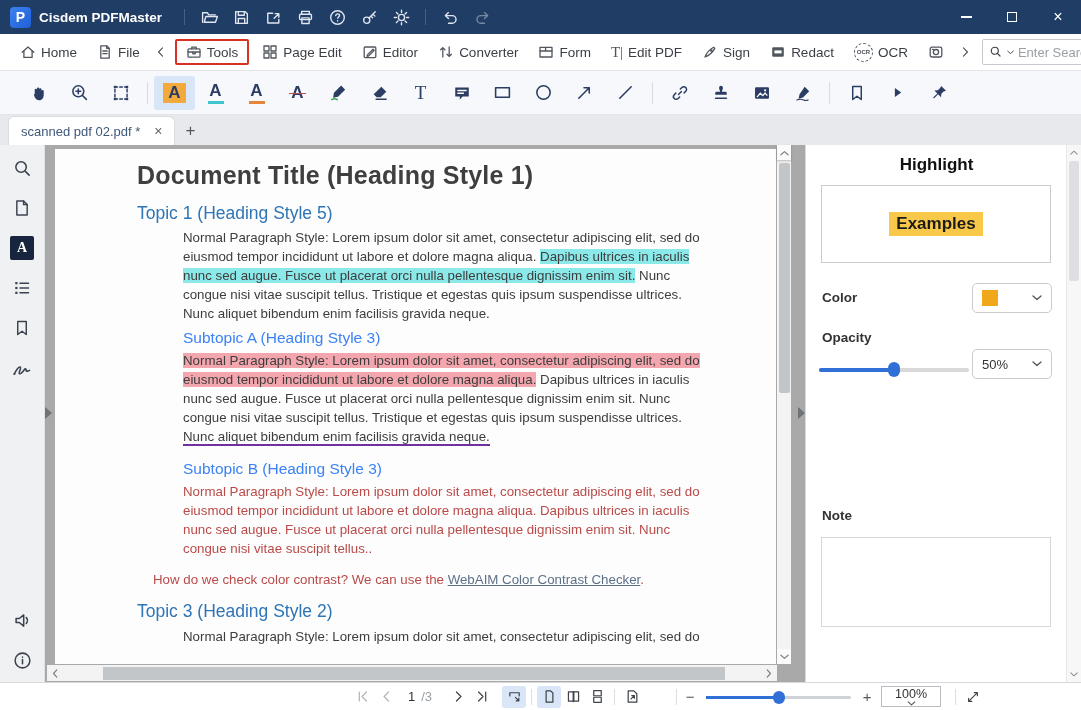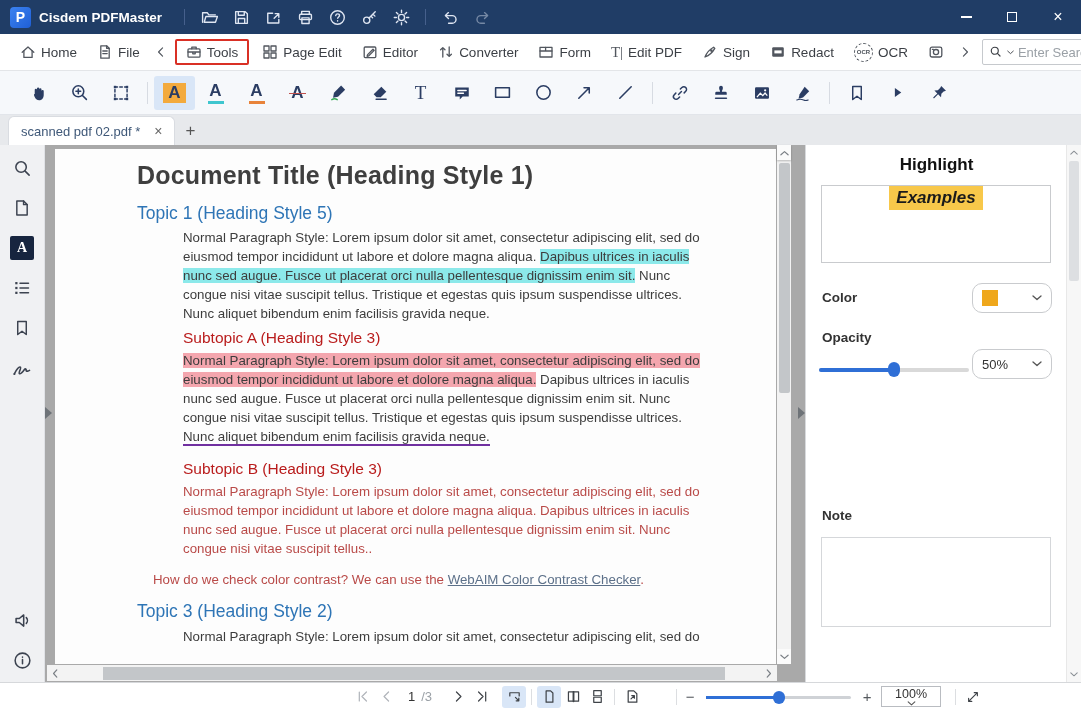--- a/index.html
+++ b/index.html
@@ -57,21 +57,21 @@
   .sidebar { width:45px; background:#F0F1F3; border-right:1px solid #E0E2E6; display:flex; flex-direction:column; align-items:center; padding-top:11px; color:#3C4350; }
   .sb-ic { width:24px; height:24px; display:flex; align-items:center; justify-content:center; margin-bottom:16px; }
   .sb-ic.sel { background:#17253F; border-radius:2px; color:#fff; font-family:"Liberation Serif", serif; font-weight:bold; font-size:14px; }
   .sb-bottom { margin-top:auto; display:flex; flex-direction:column; align-items:center; padding-bottom:10px; }
 
   .docarea { position:relative; width:760px; background:#A9A9A9; }
   .page { position:absolute; left:10px; top:4px; width:721px; bottom:18px; background:#FDFDFD; overflow:hidden; }
   .page-inner { padding:10px 0 0 82px; width:650px; }
   .doc-title { font-size:25px; font-weight:700; color:#3F3F3F; text-align:left; width:560px; line-height:32px; letter-spacing:.2px; }
   .h2 { font-size:17.5px; color:#2E75B6; line-height:24px; margin-top:10px; font-weight:500; }
-  .h3 { font-size:15.5px; color:#b91c1c; line-height:21px; margin-top:12px; margin-left:46px; font-weight:400; }
+  .h3 { font-size:15.5px; color:#3b82f6; line-height:21px; margin-top:12px; margin-left:46px; font-weight:400; }
   .h3.first { margin-top:4px; }
   .bodyp { font-size:13.3px; color:#3D3D3D; line-height:19px; width:520px; margin-left:46px; margin-top:3px; }
   .seg-cyan { background:#8CE9EA; }
   .seg-pink { background:#F4A6AE; }
   .seg-purple { border-bottom:2px solid #7030A0; }
   .redp { color:#B94A48; }
   .contrast { margin-top:12px;margin-left:16px; }
   .doclink { color:#5C7089; text-decoration:underline; }
   .h2.t3 { margin-top:10px; }
 
@@ -82,26 +82,26 @@
   .hscroll { position:absolute; left:2px; right:28px; bottom:1px; height:16px; background:#F3F3F3; display:flex; align-items:center; }
   .hs-btn { width:16px; display:flex; align-items:center; justify-content:center; color:#7A7F85; }
   .hs-thumb { position:absolute; left:56px; right:52px; top:1.5px; height:13px; background:#C3C6C9; }
   .edge-handle { position:absolute; top:50%; margin-top:-7px; width:0; height:0; border-top:6px solid transparent; border-bottom:6px solid transparent; border-left:7px solid #6E7378; }
   .edge-left { left:0; }
   .edge-right { right:0; }
 
   
   .rightpanel { width:276px; background:#fff; border-left:1px solid #D8DADD; position:relative; color:#222; }
   .panel-title { position:absolute; top:10px; left:0; width:261px; text-align:center; font-size:17px; font-weight:bold; color:#111; }
-  .examples-box { position:absolute; left:15px; top:40px; width:230px; height:78px; border:1px solid #C9CBCE; display:flex; align-items:flex-start; justify-content:center;font-style:italic; }
+  .examples-box { position:absolute; left:15px; top:40px; width:230px; height:78px; border:1px solid #C9CBCE; display:flex; align-items:center; justify-content:center; }
   .examples-text { font-size:17px; font-weight:bold; color:#1A1A1A; background:#F8C84A; padding:2px 7px; }
   .row-label { position:absolute; left:16px; font-size:13.5px; font-weight:bold; color:#333; }
   .lbl-color { top:145px; }
   .lbl-opacity { top:185px; }
-  .dd { position:absolute; left:166px; width:80px; height:30px; border:1px solid #C9CBCE; border-radius:10px; display:flex; align-items:center; justify-content:space-between; padding:0 9px; font-size:13px; color:#333; }
+  .dd { position:absolute; left:166px; width:80px; height:30px; border:1px solid #C9CBCE; border-radius:5px; display:flex; align-items:center; justify-content:space-between; padding:0 9px; font-size:13px; color:#333; }
   .dd-color { top:138px; }
   .dd-opacity { top:204px; }
   .swatch { width:16px; height:16px; background:#EFA71B; }
   .chev { color:#555; }
   .slider { position:absolute; left:13px; top:217px; width:150px; height:14px; }
   .slider .track { position:absolute; top:6px; left:0; right:0; height:3.5px; background:#D9D9D9; border-radius:2px; }
   .slider .fill { position:absolute; top:6px; left:0; width:50%; height:3.5px; background:#2F6FD6; border-radius:2px; }
   .slider .thumb { position:absolute; top:0; left:50%; margin-left:-6px; width:12px; height:15px; border-radius:6px; background:#2F6FD6; }
   .default-btn { position:absolute; left:15px; top:300px; width:230px; height:29px; background:#fff; border:1px solid #39435A; color:#1D2C4E; font-size:13.5px; display:flex; align-items:center; justify-content:center; }
   .note-label { position:absolute; left:16px; top:363px; font-size:13.5px; font-weight:bold; color:#333; }

